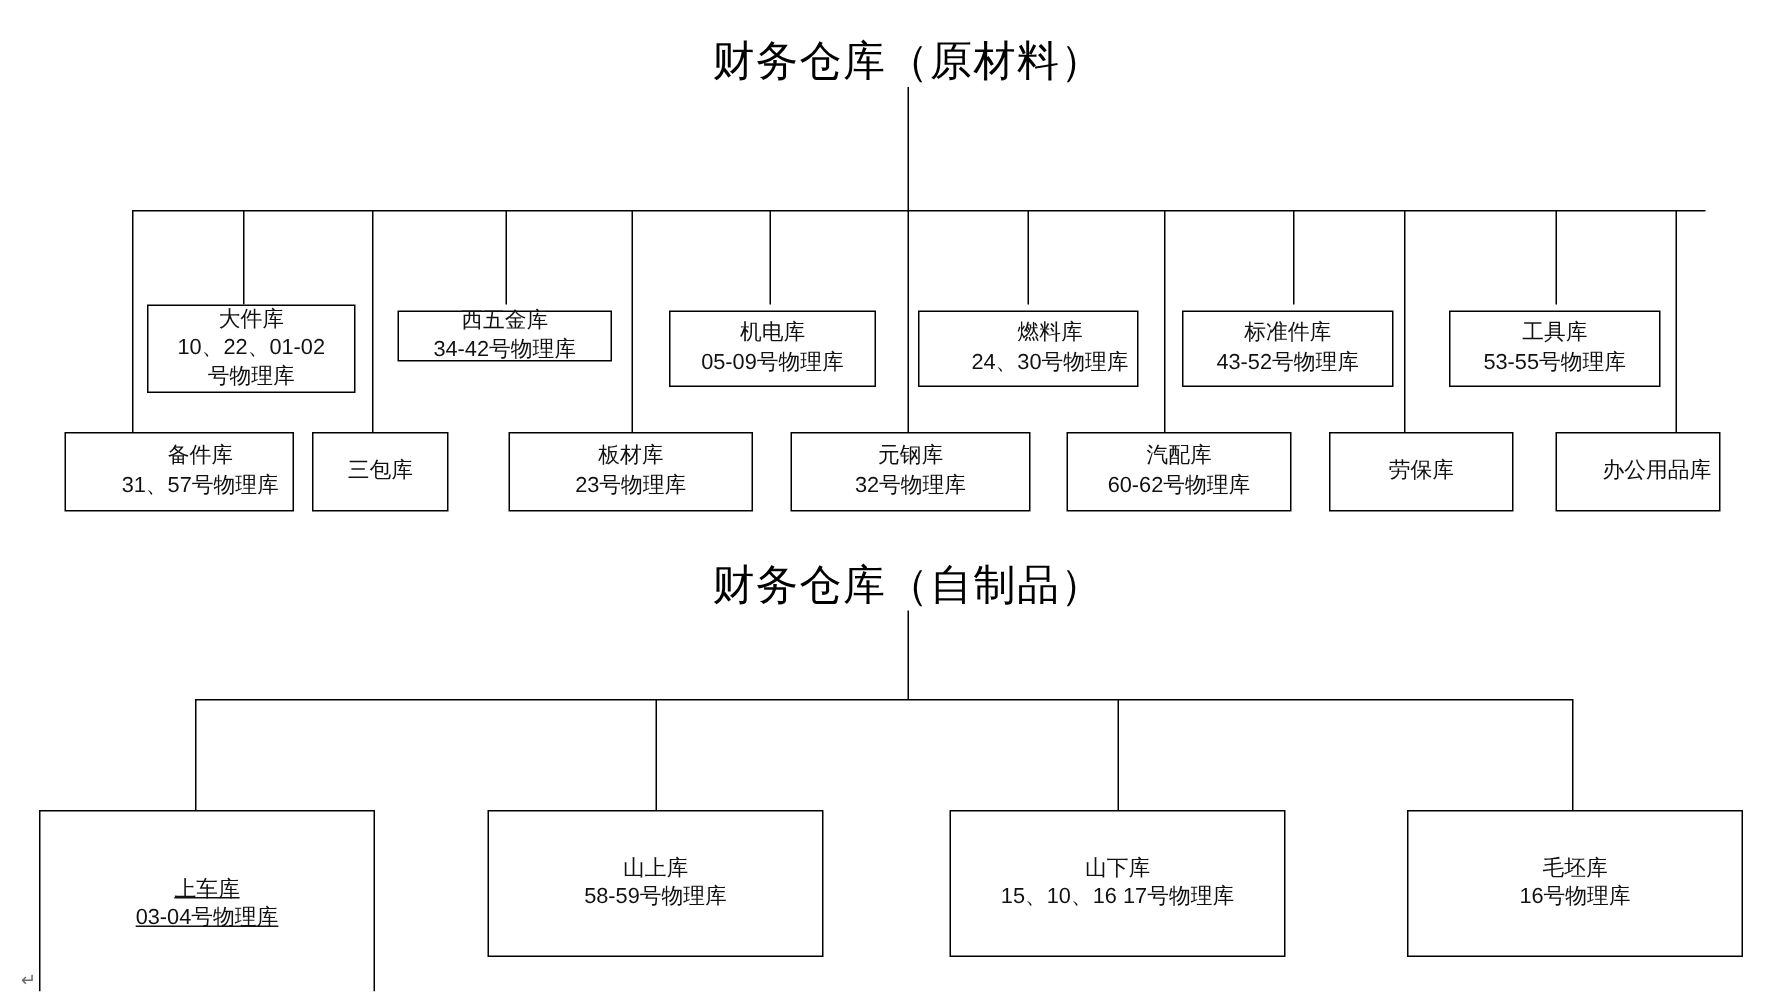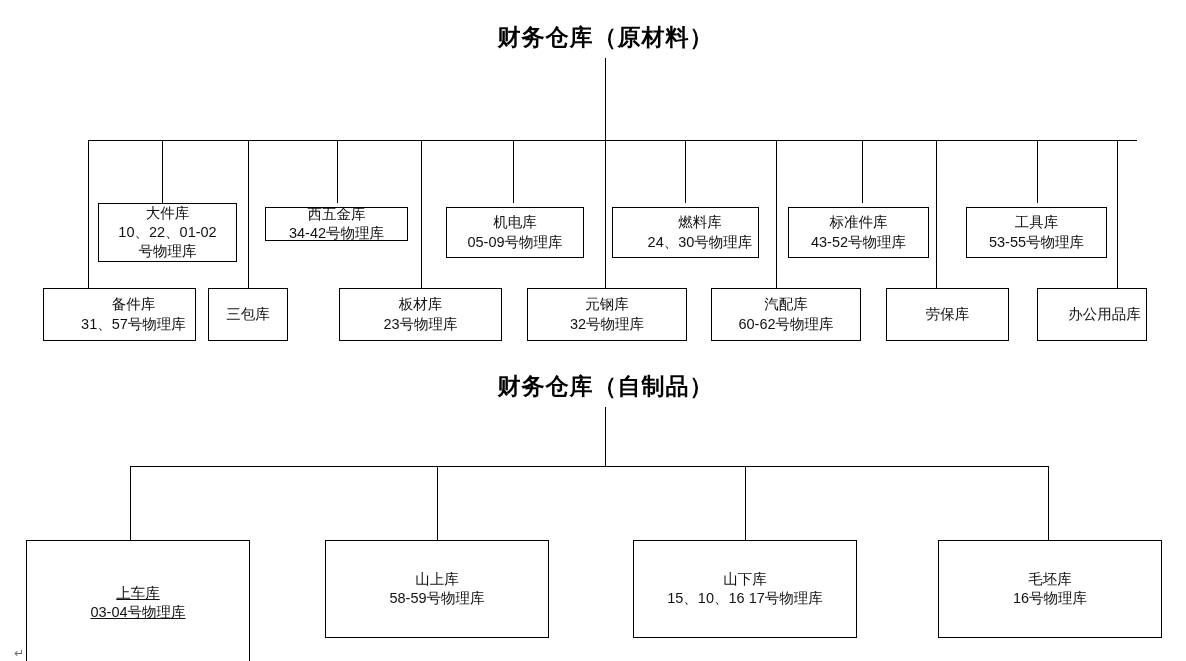--- a/index.html
+++ b/index.html
@@ -15,22 +15,22 @@
   #page {
     position: relative;
     width: 1186px;
     height: 661px;
     background: #ffffff;
     overflow: hidden;
   }
   .title {
     position: absolute;
     font-family: "Liberation Serif", "DejaVu Serif", serif;
-    font-weight: bold;
-    font-size: 23px;
+    font-weight: normal;
+    font-size: 28px;
     letter-spacing: 1px;
     white-space: nowrap;
     text-align: center;
     color: #000;
   }
   .node {
     position: absolute;
     box-sizing: border-box;
     border: 1.3px solid #000;
     background: #ffffff;
@@ -119,21 +119,21 @@
   </div>
   <div class="node" style="left:966px; top:207px; width:141px; height:51px;">
     <span class="ln">工具库</span>
     <span class="ln">53-55号物理库</span>
   </div>
 
   <div class="node" style="left:43px; top:288px; width:153px; height:53px;padding-left:28px;">
     <span class="ln">备件库</span>
     <span class="ln">31、57号物理库</span>
   </div>
-  <div class="node" style="left:208px; top:288px; width:80px; height:53px;">
+  <div class="node" style="left:208px; top:288px; width:91px; height:53px;">
     <span class="ln">三包库</span>
   </div>
   <div class="node" style="left:339px; top:288px; width:163px; height:53px;">
     <span class="ln">板材库</span>
     <span class="ln">23号物理库</span>
   </div>
   <div class="node" style="left:527px; top:288px; width:160px; height:53px;">
     <span class="ln">元钢库</span>
     <span class="ln">32号物理库</span>
   </div>

